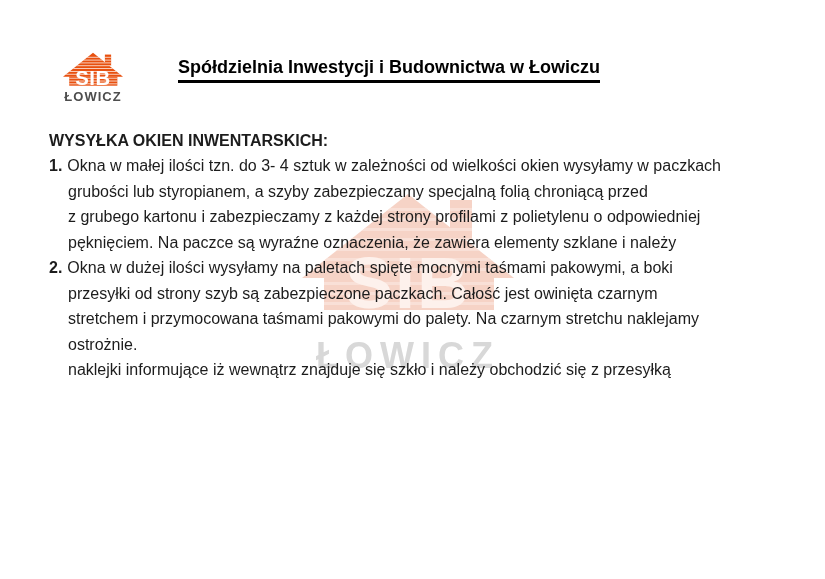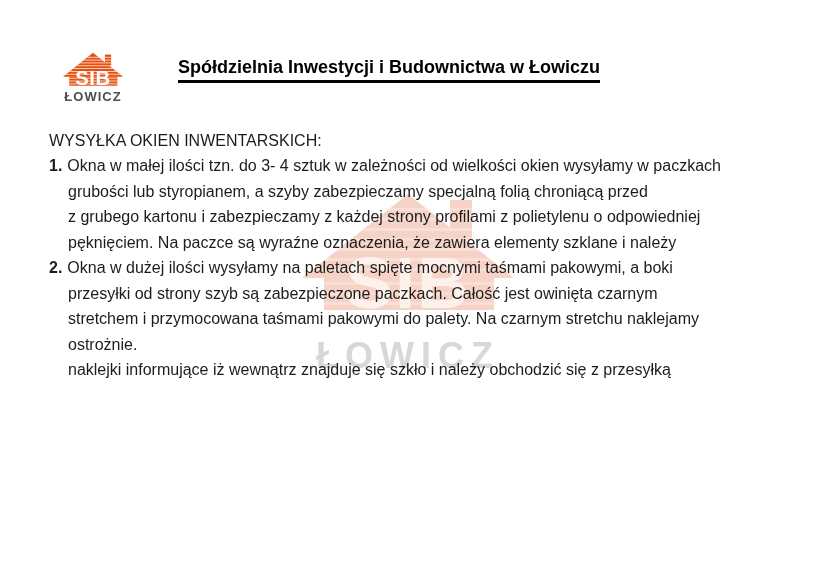--- a/index.html
+++ b/index.html
@@ -80,21 +80,21 @@
   
   .body-text {
     position: absolute;
     left: 49px;
     top: 128px;
     width: 762px;
     font-size: 16px;
     line-height: 25.45px;
     z-index: 1;
   }
-  .section-heading { font-weight: normal; }
+  .section-heading { font-weight: bold; }
   .line { white-space: nowrap; }
   .line.cont { padding-left: 19px; }
   .num { font-weight: bold; margin-right: 5px; }
 </style>
 </head>
 <body>
 
 <div class="page">
 
   <div class="logo">

